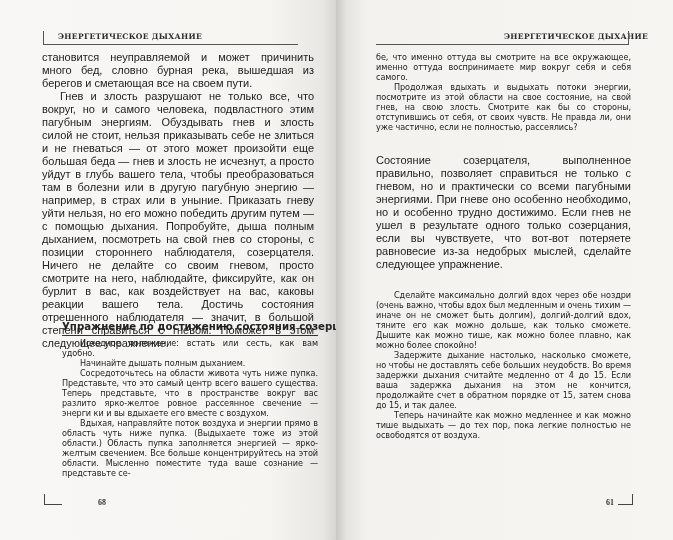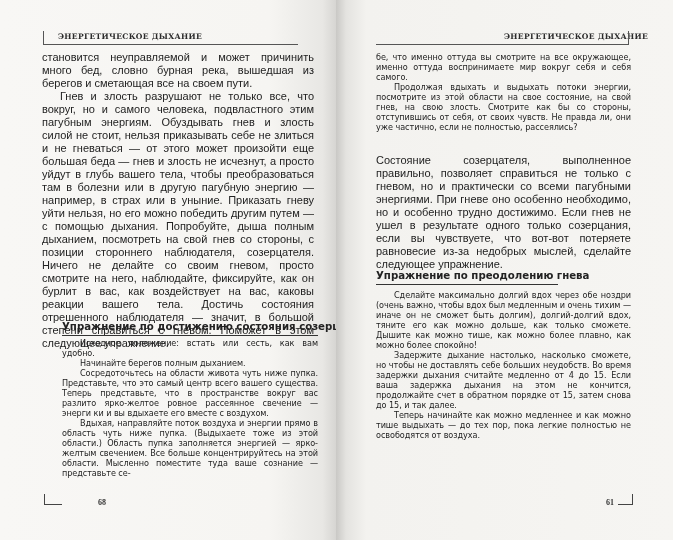--- a/index.html
+++ b/index.html
@@ -87,21 +87,21 @@
 
     <div class="text serif serif-block">
       <p>становится неуправляемой и может причинить много бед, словно бурная река, вышедшая из берегов и сметающая все на своем пути.</p>
       <p class="indent">Гнев и злость разрушают не только все, что вокруг, но и самого человека, подвластного этим пагубным энергиям. Обуздывать гнев и злость силой не стоит, нельзя приказывать себе не злиться и не гневаться — от этого может произойти еще большая беда — гнев и злость не исчезнут, а просто уйдут в глубь вашего тела, чтобы преобразоваться там в болезни или в другую пагубную энергию — например, в страх или в уныние. Приказать гневу уйти нельзя, но его можно победить другим путем — с помощью дыхания. Попробуйте, дыша полным дыханием, посмотреть на свой гнев со стороны, с позиции стороннего наблюдателя, созерцателя. Ничего не делайте со своим гневом, просто смотрите на него, наблюдайте, фиксируйте, как он бурлит в вас, как воздействует на вас, каковы реакции вашего тела. Достичь состояния отрешенного наблюдателя — значит, в большой степени справиться с гневом. Поможет в этом следующее упражнение.</p>
     </div>
 
     <div class="heading">Упражнение по достижению состояния созерцателя</div>
 
     <div class="text sans sans-block">
       <p class="indent">Исходное положение: встать или сесть, как вам удобно.</p>
-      <p class="indent">Начинайте берегов полным дыханием.</p>
+      <p class="indent">Начинайте дышать полным дыханием.</p>
       <p class="indent">Сосредоточьтесь на области живота чуть ниже пупка. Представьте, что это самый центр всего вашего существа. Теперь представьте, что в пространстве вокруг вас разлито ярко-желтое ровное рассеянное свечение — энерги ки и вы вдыхаете его вместе с воздухом.</p>
       <p class="indent">Вдыхая, направляйте поток воздуха и энергии прямо в область чуть ниже пупка. (Выдыхаете тоже из этой области.) Область пупка заполняется энергией — ярко-желтым свечением. Все больше концентрируйтесь на этой области. Мысленно поместите туда ваше сознание — представьте се-</p>
     </div>
 
     <div class="foot-mark"></div>
     <div class="folio">68</div>
   </div>
 
   <div class="page right">
     <div class="running-head">ЭНЕРГЕТИЧЕСКОЕ ДЫХАНИЕ</div>
@@ -110,21 +110,20 @@
 
     <div class="text sans sans-block1">
       <p>бе, что именно оттуда вы смотрите на все окружающее, именно оттуда воспринимаете мир вокруг себя и себя самого.</p>
       <p class="indent">Продолжая вдыхать и выдыхать потоки энергии, посмотрите из этой области на свое состояние, на свой гнев, на свою злость. Смотрите как бы со стороны, отступившись от себя, от своих чувств. Не правда ли, они уже частично, если не полностью, рассеялись?</p>
     </div>
 
     <div class="text serif serif-block">
       <p>Состояние созерцателя, выполненное правильно, позволяет справиться не только с гневом, но и практически со всеми пагубными энергиями. При гневе оно особенно необходимо, но и особенно трудно достижимо. Если гнев не ушел в результате одного только созерцания, если вы чувствуете, что вот-вот потеряете равновесие из-за недобрых мыслей, сделайте следующее упражнение.</p>
     </div>
 
-    <div class="heading">Упражнение по преодолению гнева</div>
 
     <div class="text sans sans-block2">
       <p class="indent">Сделайте максимально долгий вдох через обе ноздри (очень важно, чтобы вдох был медленным и очень тихим — иначе он не сможет быть долгим), долгий-долгий вдох, тяните его как можно дольше, как только сможете. Дышите как можно тише, как можно более плавно, как можно более спокойно!</p>
       <p class="indent">Задержите дыхание настолько, насколько сможете, но чтобы не доставлять себе больших неудобств. Во время задержки дыхания считайте медленно от 4 до 15. Если ваша задержка дыхания на этом не кончится, продолжайте счет в обратном порядке от 15, затем снова до 15, и так далее.</p>
       <p class="indent">Теперь начинайте как можно медленнее и как можно тише выдыхать — до тех пор, пока легкие полностью не освободятся от воздуха.</p>
     </div>
 
     <div class="folio">61</div>
     <div class="foot-mark"></div>
   </div>

